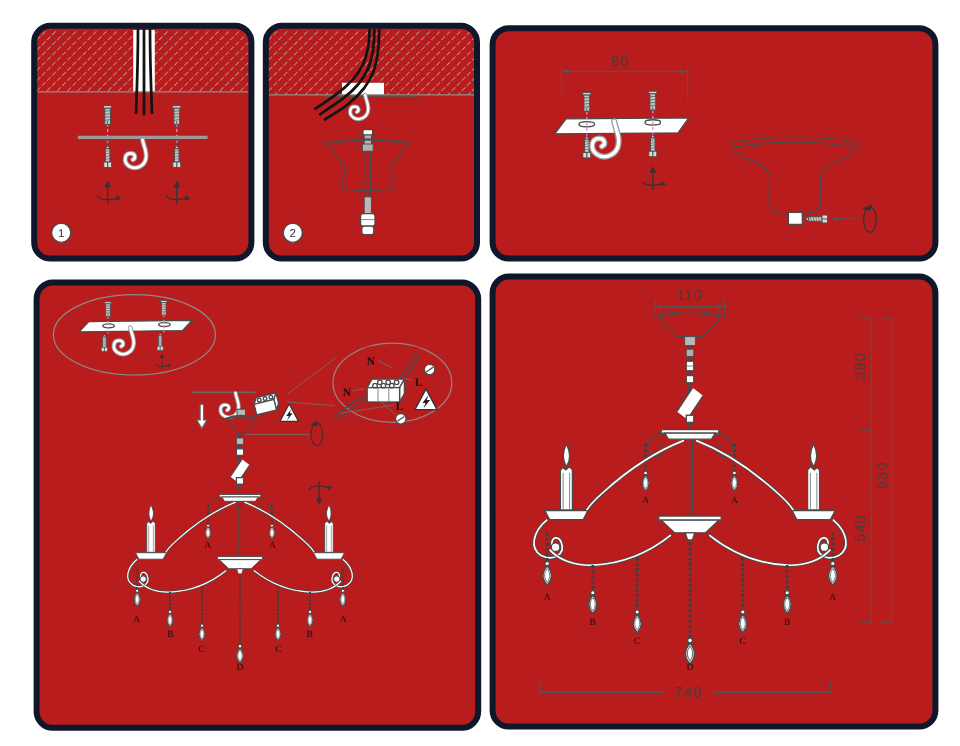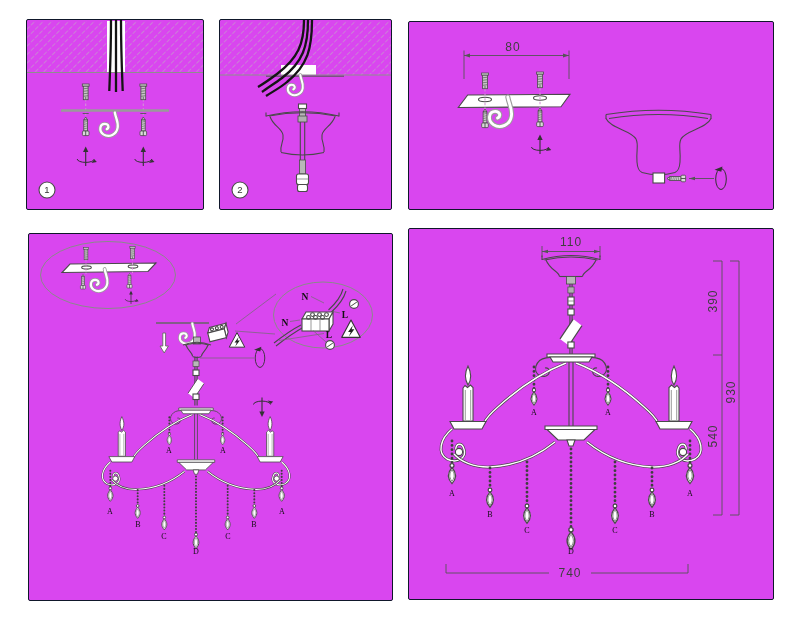--- a/index.html
+++ b/index.html
@@ -1,18 +1,18 @@
 <!DOCTYPE html>
 <html><head>
 <meta charset="utf-8">
 <style>
   html,body{margin:0;padding:0;background:#fff;}
   #stage{position:relative;width:800px;height:622px;background:#ffffff;
          font-family:"Liberation Sans",sans-serif;overflow:hidden;}
-  .panel{position:absolute;border:1px solid #0f172a;border-radius:2px;background:#d946ef;overflow:hidden;}
+  .panel{position:absolute;border:5px solid #0f172a;border-radius:16px;background:#b91c1c;overflow:hidden;}
   .panel svg{display:block;}
   
   .ln{stroke:#4a4a4a;stroke-width:1.1;fill:none;}
   .lnf{stroke:#4a4a4a;stroke-width:1.1;fill:#fff;}
   .thin{stroke:#6f6f6f;stroke-width:0.7;fill:none;}
   .dblA{stroke:#4a4a4a;stroke-width:2.8;fill:none;}
   .dblB{stroke:#ffffff;stroke-width:1.4;fill:none;}
   .beads{stroke:#3f3f3f;stroke-width:2.8;fill:none;stroke-linecap:round;stroke-dasharray:0.1 4.2;}
   .hookA{stroke:#9c9c9c;stroke-width:4.2;fill:none;stroke-linecap:round;}
   .hookB{stroke:#ffffff;stroke-width:2.4;fill:none;stroke-linecap:round;}

